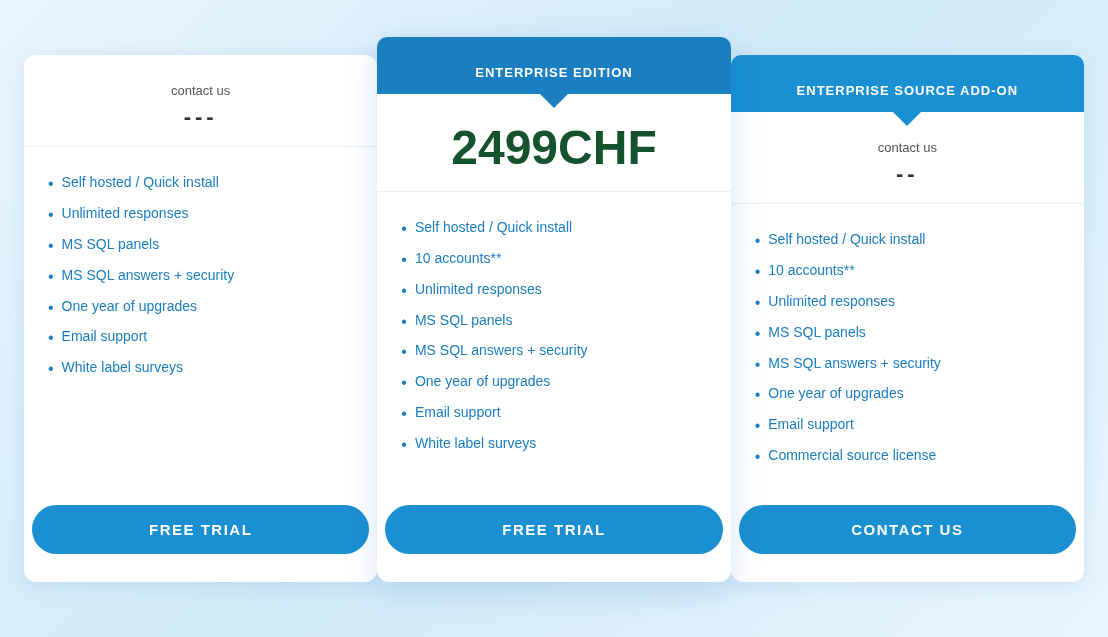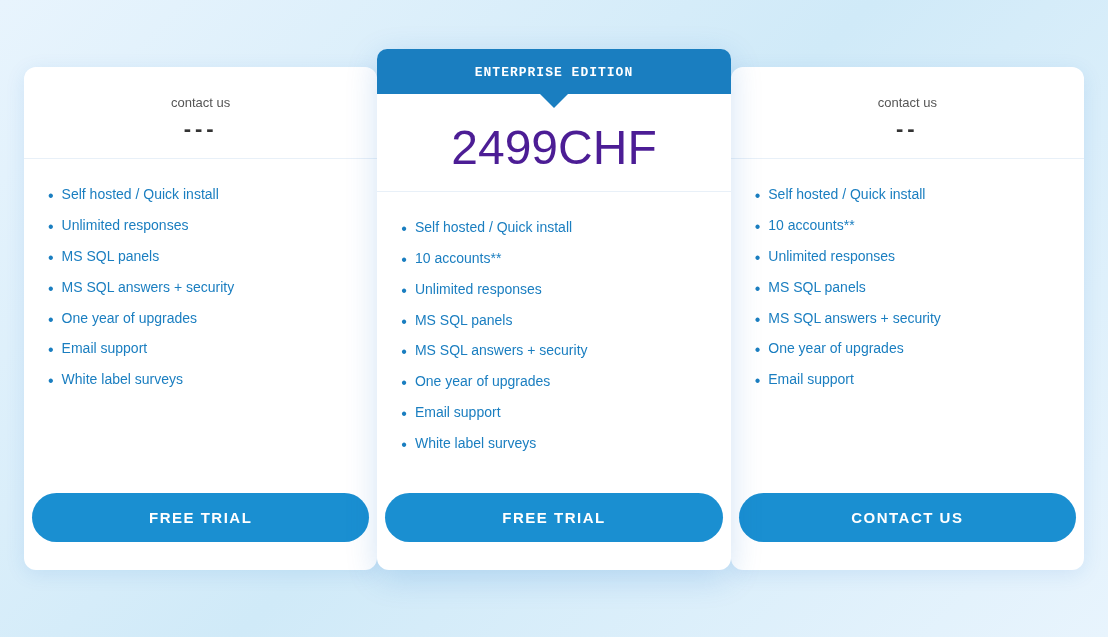--- a/index.html
+++ b/index.html
@@ -44,24 +44,23 @@
     }
 
     
     .card-header {
       background: #1a8fd1;
       color: #fff;
       font-weight: 700;
       font-size: 13px;
       letter-spacing: 1px;
       text-align: center;
-      padding: 16px 20px 14px;
+      padding: 28px 20px 14px;
       border-radius: 10px 10px 0 0;
       position: relative;
-      font-family: Liberation Mono, monospace;
     }
 
     .card-header.featured-header {
       background: #1a7ec0;
     }
 
     
     .card-header::after {
       content: '';
       position: absolute;
@@ -79,22 +78,22 @@
 
     
     .price-area {
       padding: 28px 24px 16px;
       text-align: center;
       border-bottom: 1px solid #e8f0f8;
     }
 
     .price-big {
       font-size: 48px;
-      font-weight: 400;
-      color: #4c1d95;
+      font-weight: 700;
+      color: #14532d;
       line-height: 1.1;
     }
 
     .price-contact-label {
       font-size: 13px;
       color: #555;
       margin-bottom: 6px;
     }
 
     .price-dashes {
@@ -188,30 +187,32 @@
           <li>MS SQL panels</li>
           <li>MS SQL answers + security</li>
           <li>One year of upgrades</li>
           <li>Email support</li>
           <li>White label surveys</li>
         </ul>
       </div>
       <div class="cta-area"><button class="cta-btn">FREE TRIAL</button></div>
     </div>
     <div class="pricing-card">
+      <div class="card-header">ENTERPRISE SOURCE ADD-ON</div>
       <div class="price-area">
         <div class="price-contact-label">contact us</div>
         <div class="price-dashes">--</div>
       </div>
       <div class="features-list">
         <ul>
           <li>Self hosted / Quick install</li>
           <li>10 accounts**</li>
           <li>Unlimited responses</li>
           <li>MS SQL panels</li>
           <li>MS SQL answers + security</li>
           <li>One year of upgrades</li>
           <li>Email support</li>
+          <li>Commercial source license</li>
         </ul>
       </div>
       <div class="cta-area"><button class="cta-btn">CONTACT US</button></div>
     </div>
   </div>
 
 </body></html>

